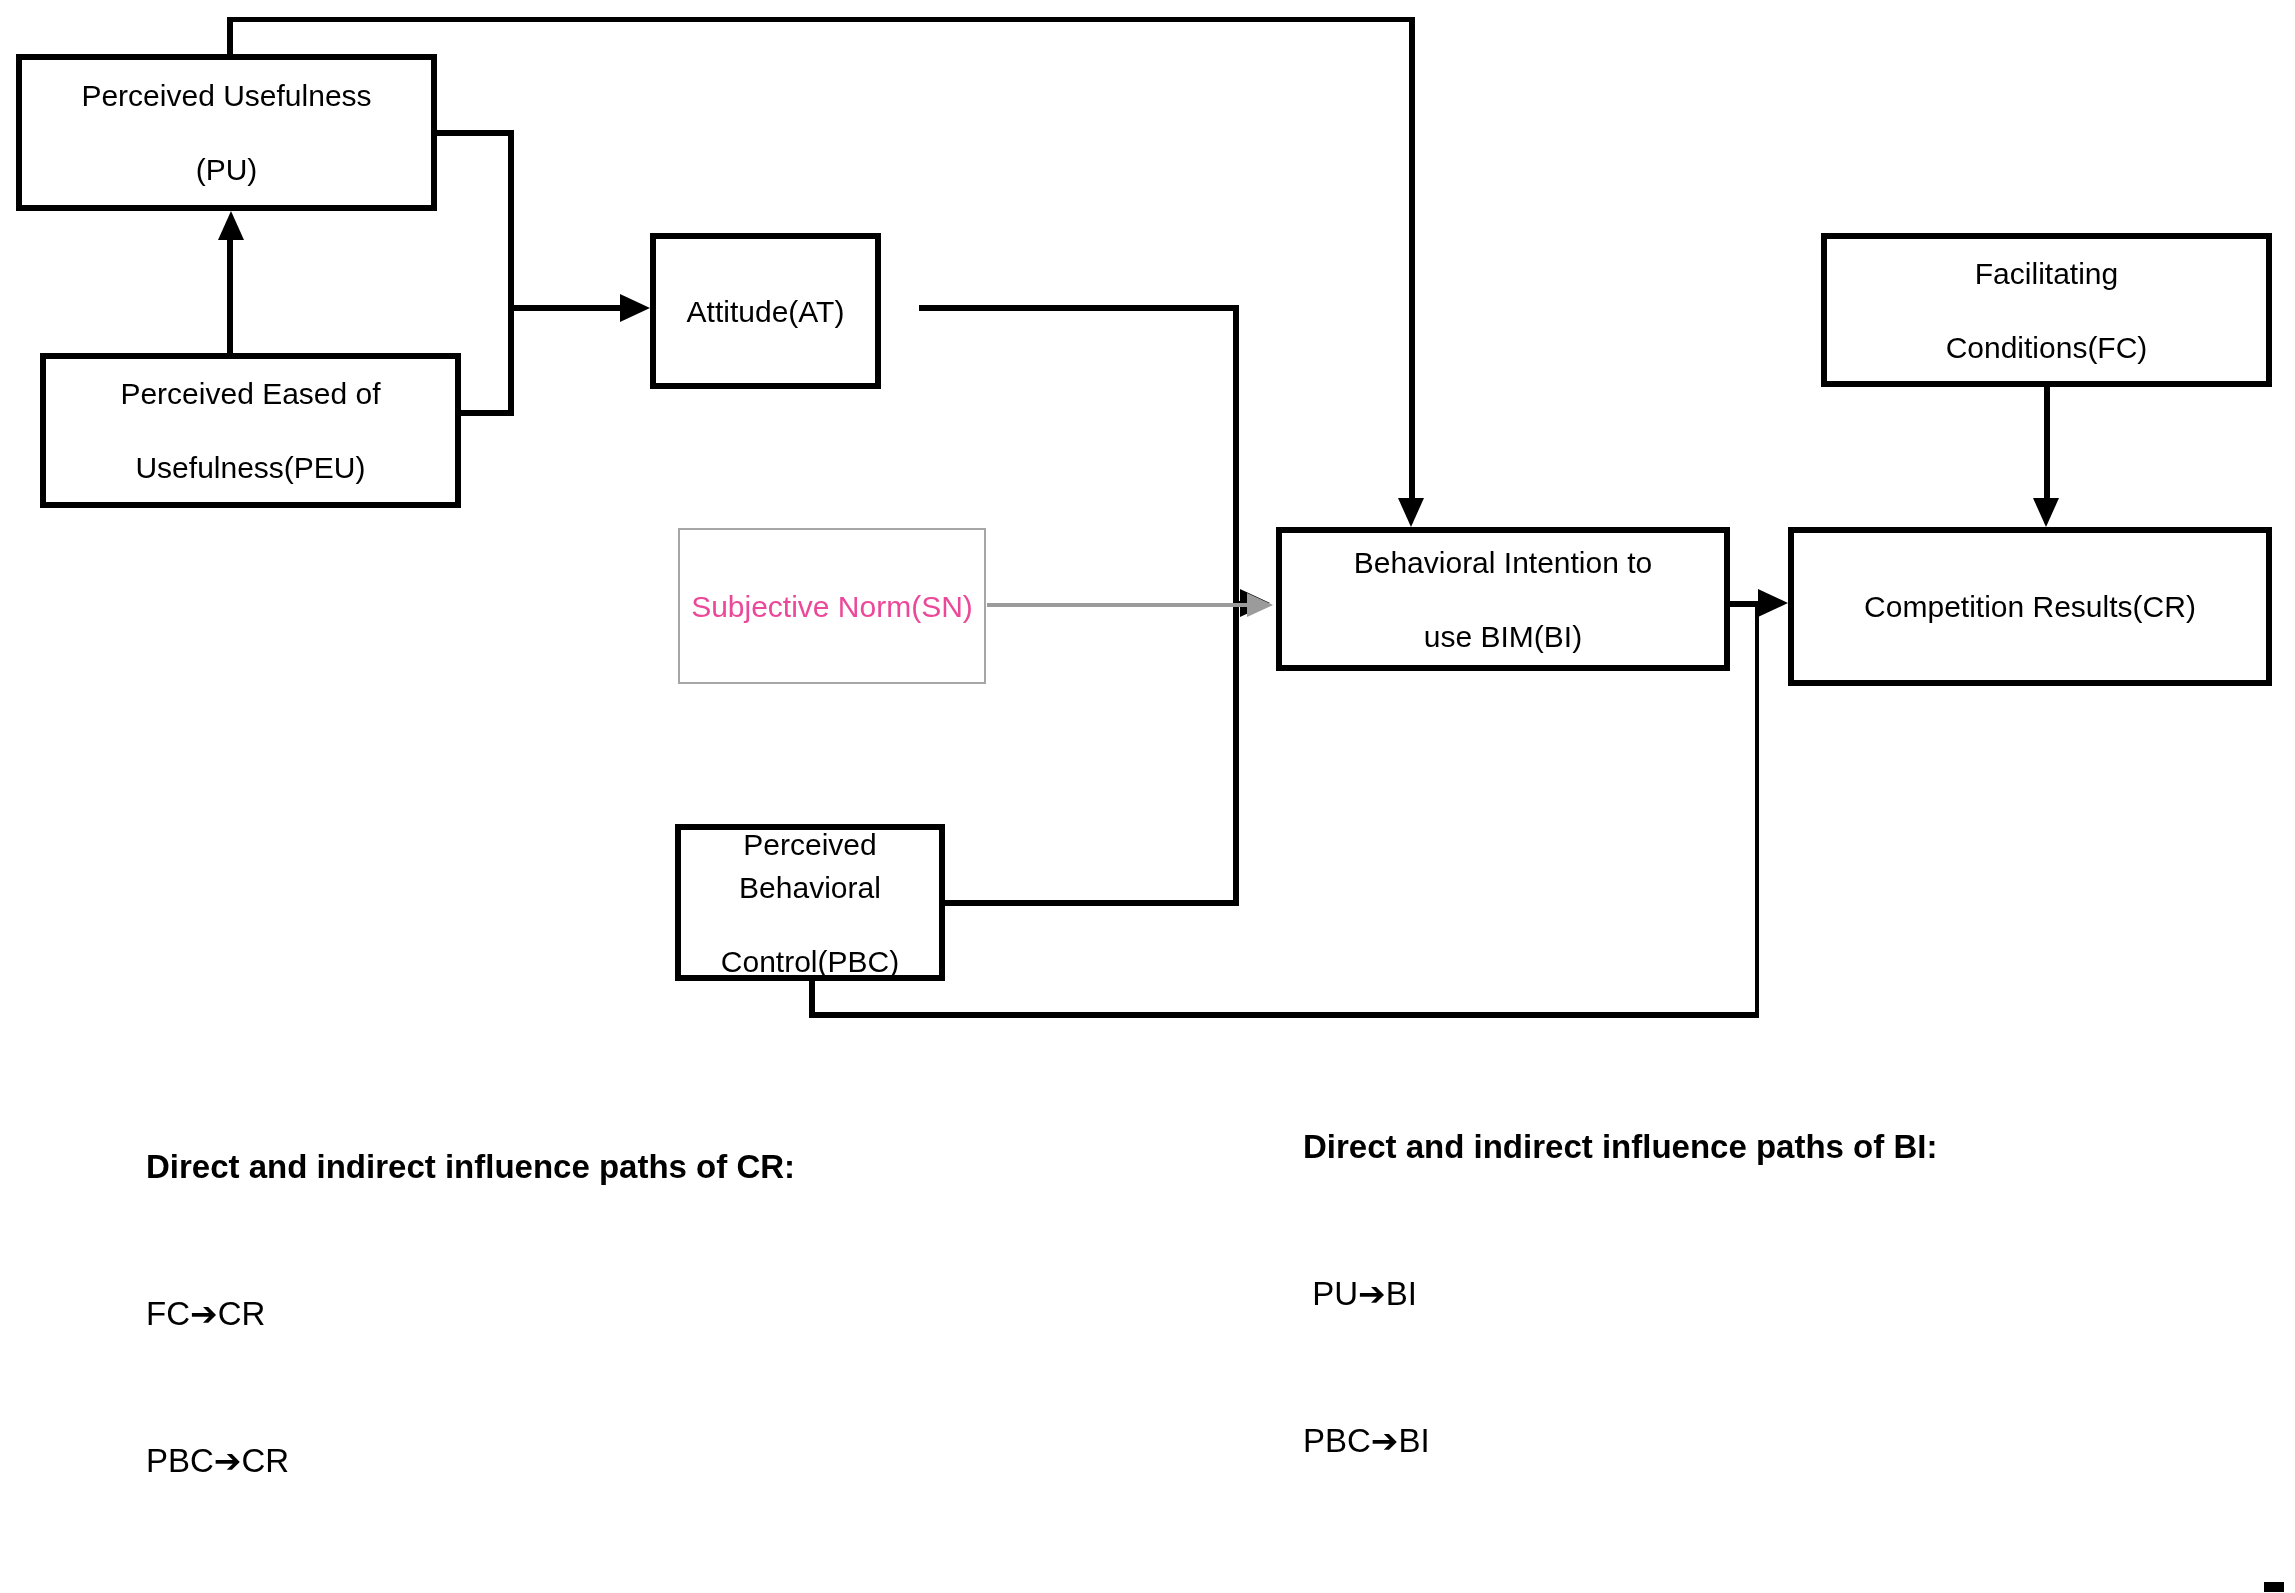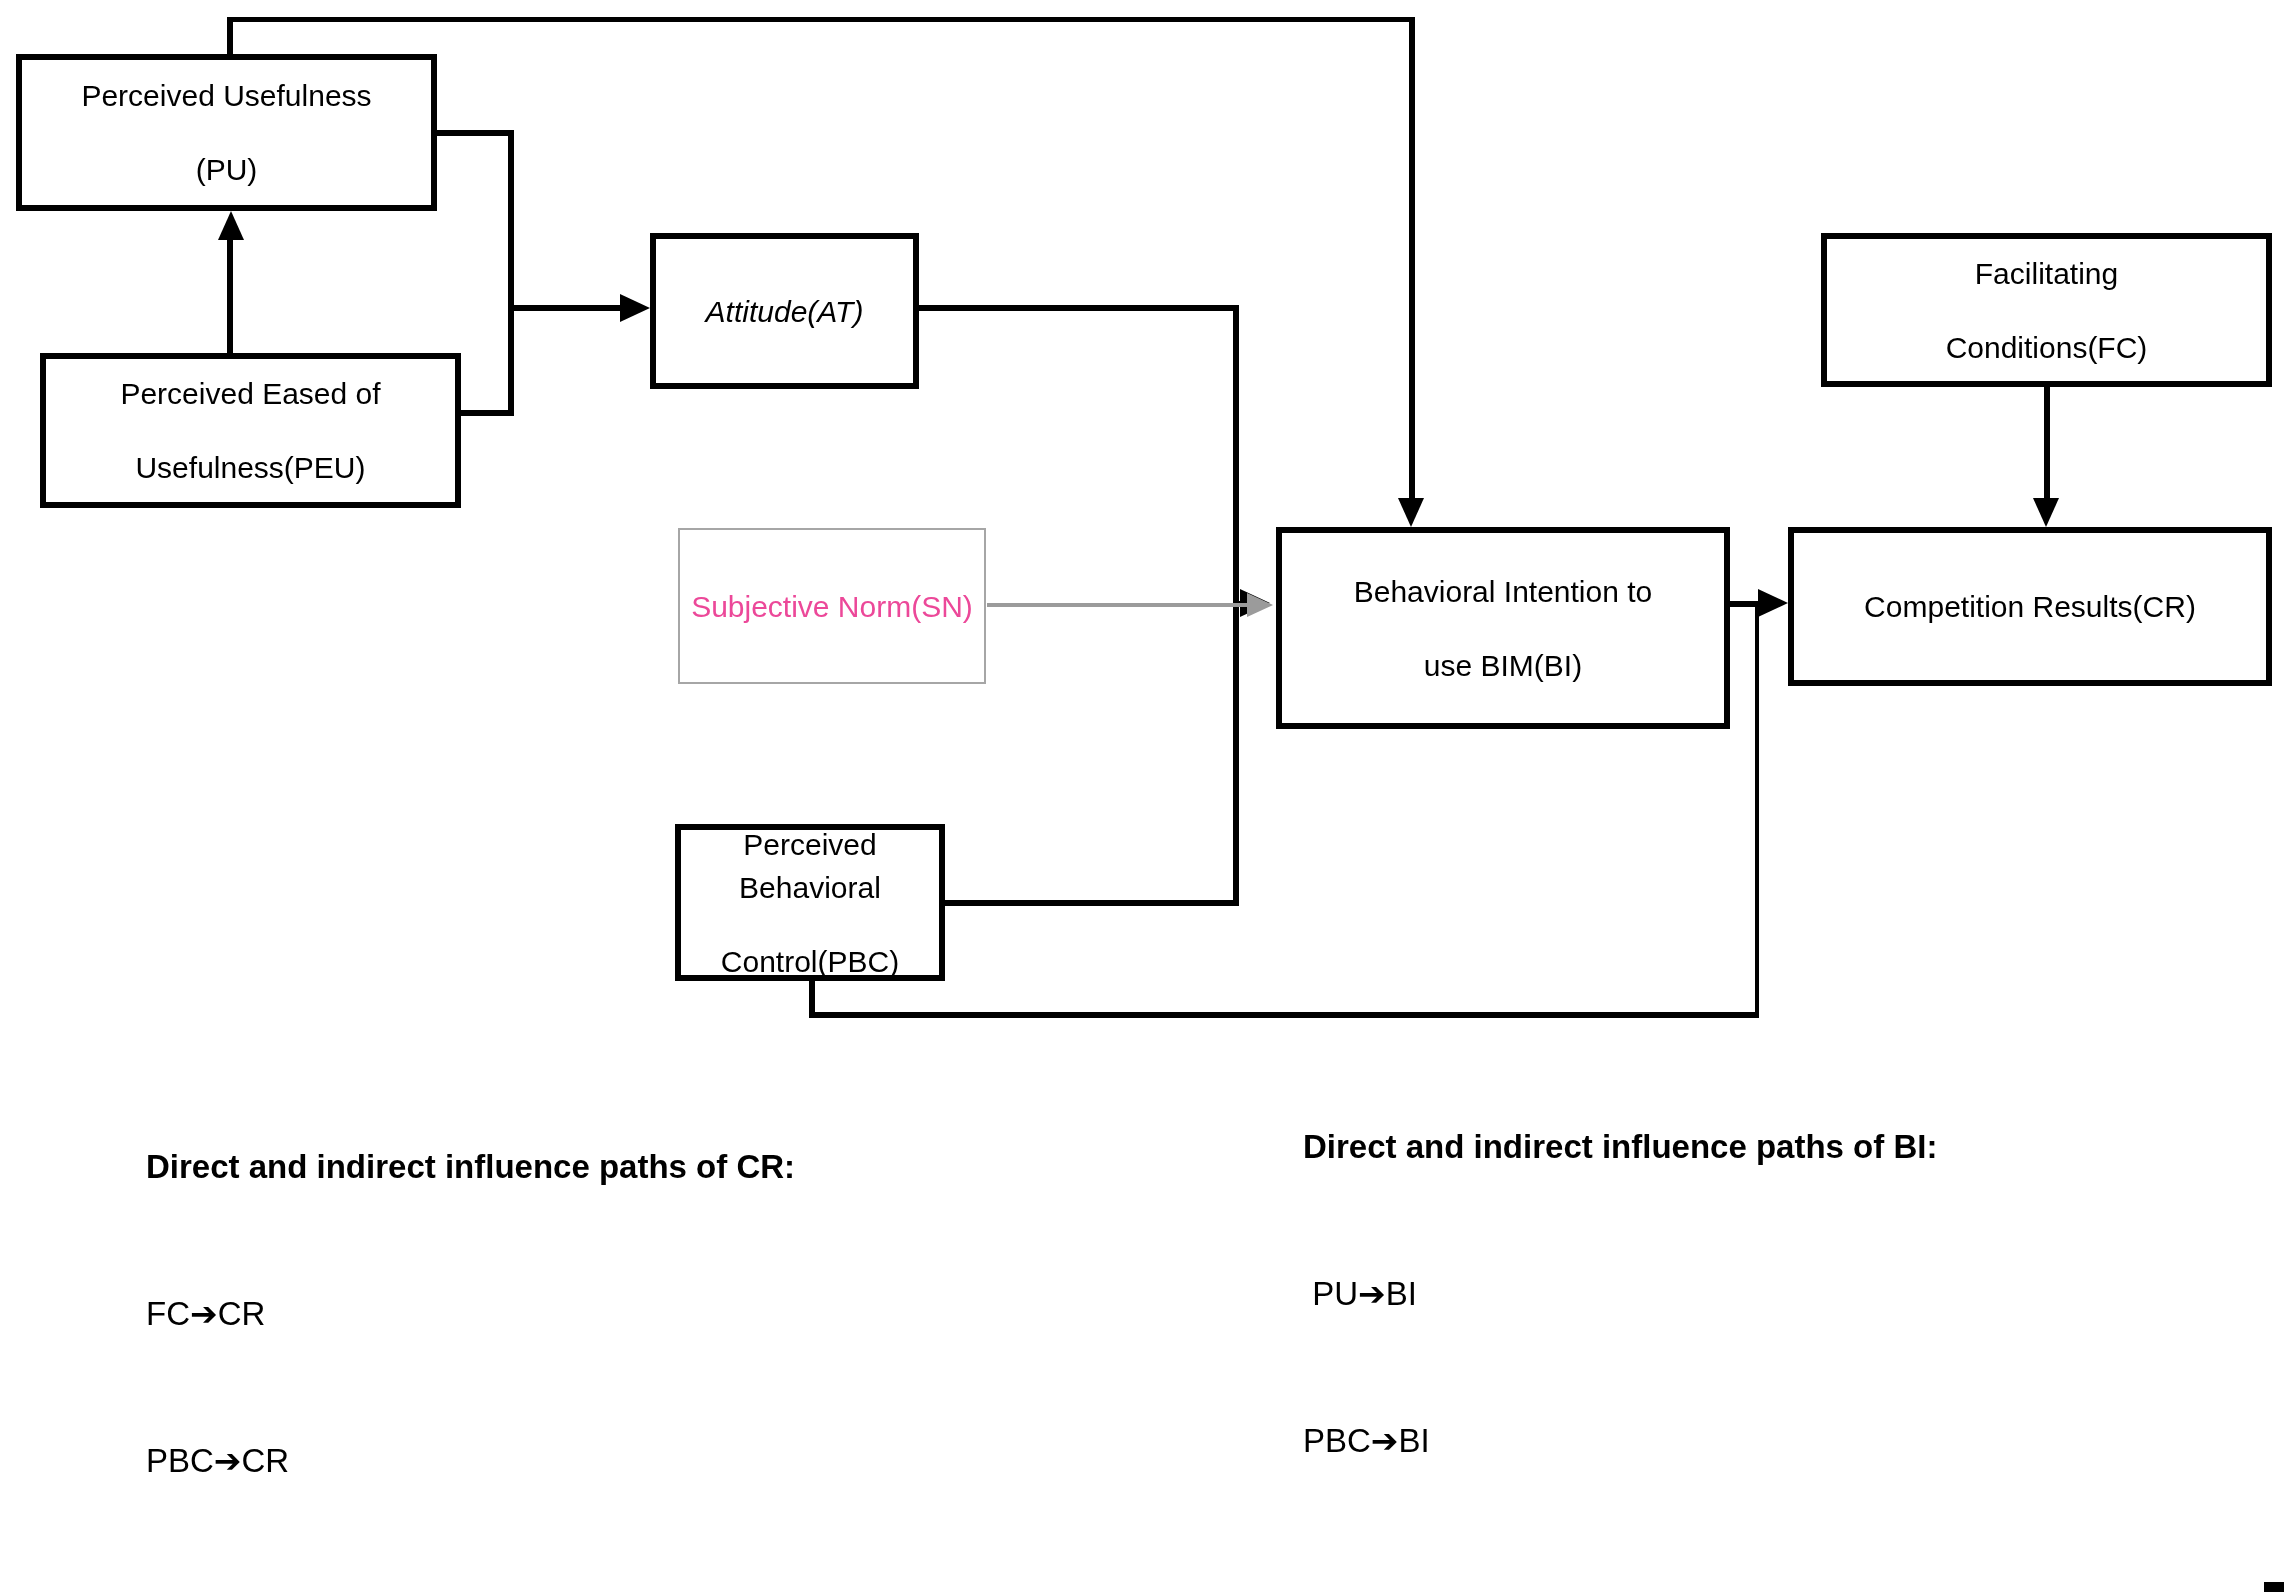--- a/index.html
+++ b/index.html
@@ -65,34 +65,34 @@
   <div class="box" style="left:16px;top:54px;width:421px;height:157px;">
     <span>Perceived Usefulness</span>
     <span>(PU)</span>
   </div>
 
   <div class="box" style="left:16px;top:353px;width:421px;height:155px;margin-left:24px;">
     <span>Perceived Eased of</span>
     <span>Usefulness(PEU)</span>
   </div>
 
-  <div class="box" style="left:650px;top:233px;width:269px;height:156px;font-style:italic;">
+  <div class="box" style="left:650px;top:233px;width:231px;height:156px;">
     <span>Attitude(AT)</span>
   </div>
 
   <div class="box muted" style="left:678px;top:528px;width:308px;height:156px;">
     <span>Subjective Norm(SN)</span>
   </div>
 
   <div class="box" style="left:675px;top:824px;width:270px;height:157px;">
     <span>Perceived Behavioral</span>
     <span>Control(PBC)</span>
   </div>
 
-  <div class="box" style="left:1276px;top:527px;width:454px;height:202px;">
+  <div class="box" style="left:1276px;top:527px;width:454px;height:144px;">
     <span>Behavioral Intention to</span>
     <span>use BIM(BI)</span>
   </div>
 
   <div class="box" style="left:1821px;top:233px;width:451px;height:154px;">
     <span>Facilitating</span>
     <span>Conditions(FC)</span>
   </div>
 
   <div class="box" style="left:1788px;top:527px;width:484px;height:159px;">

